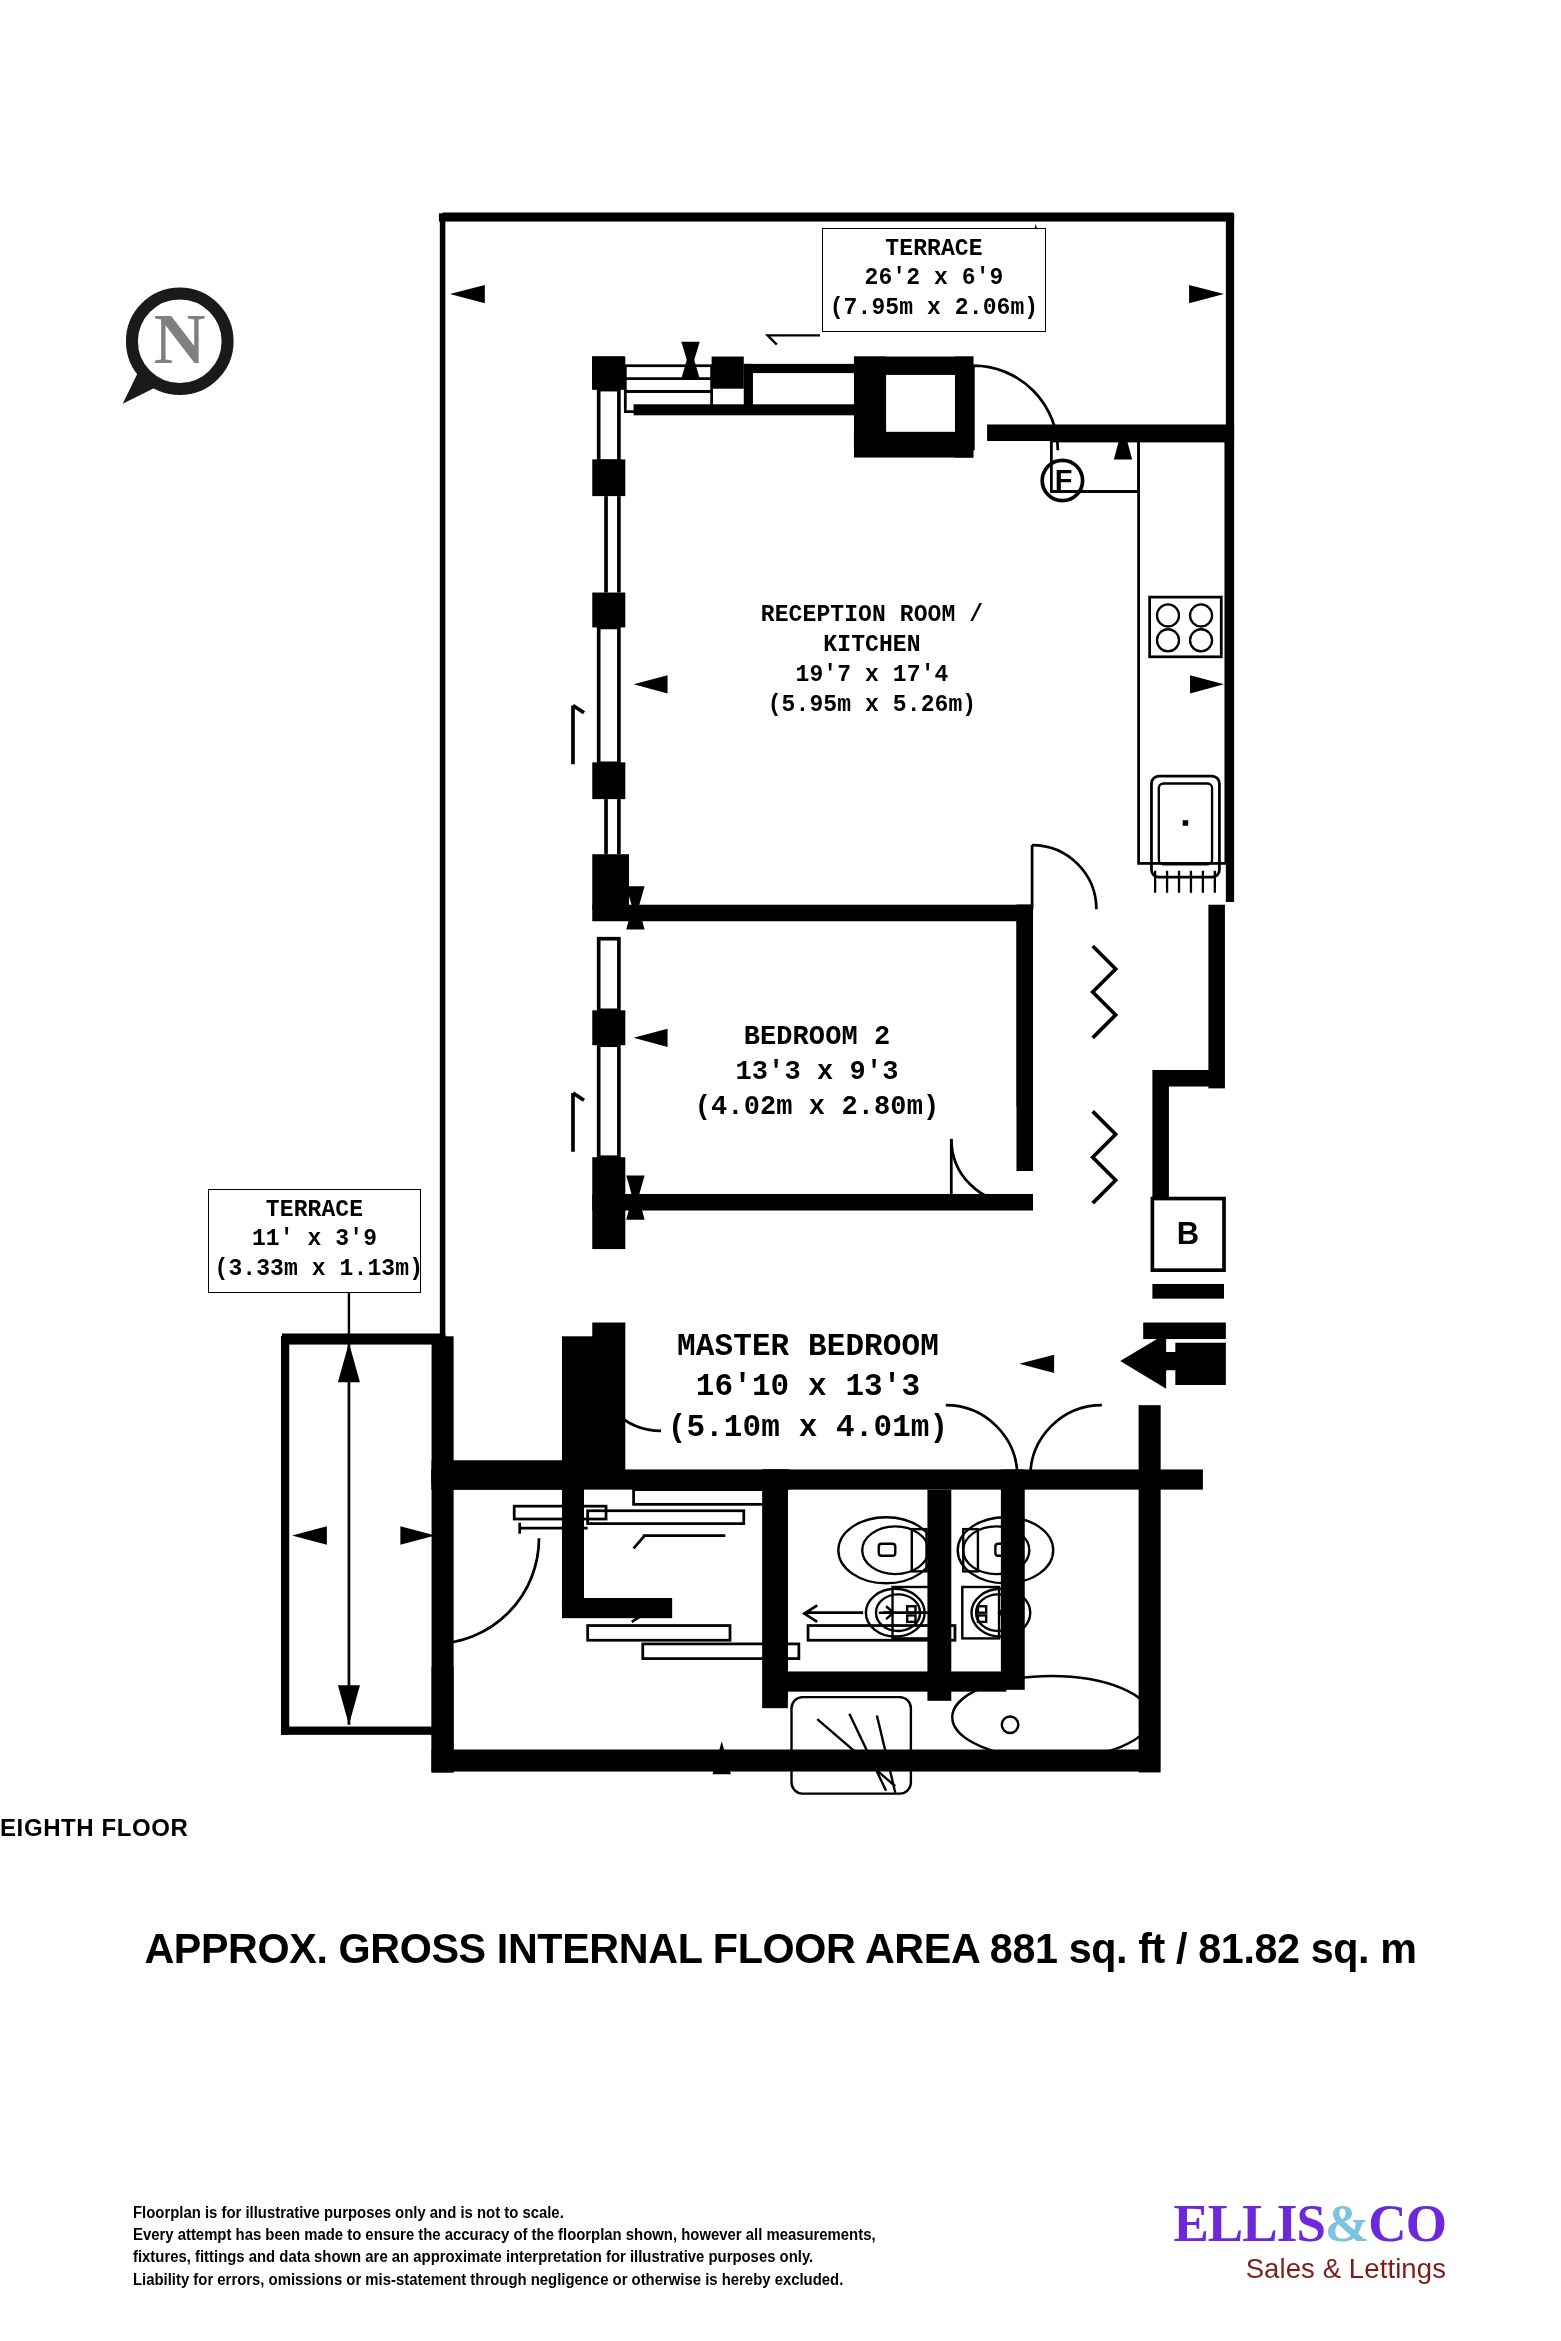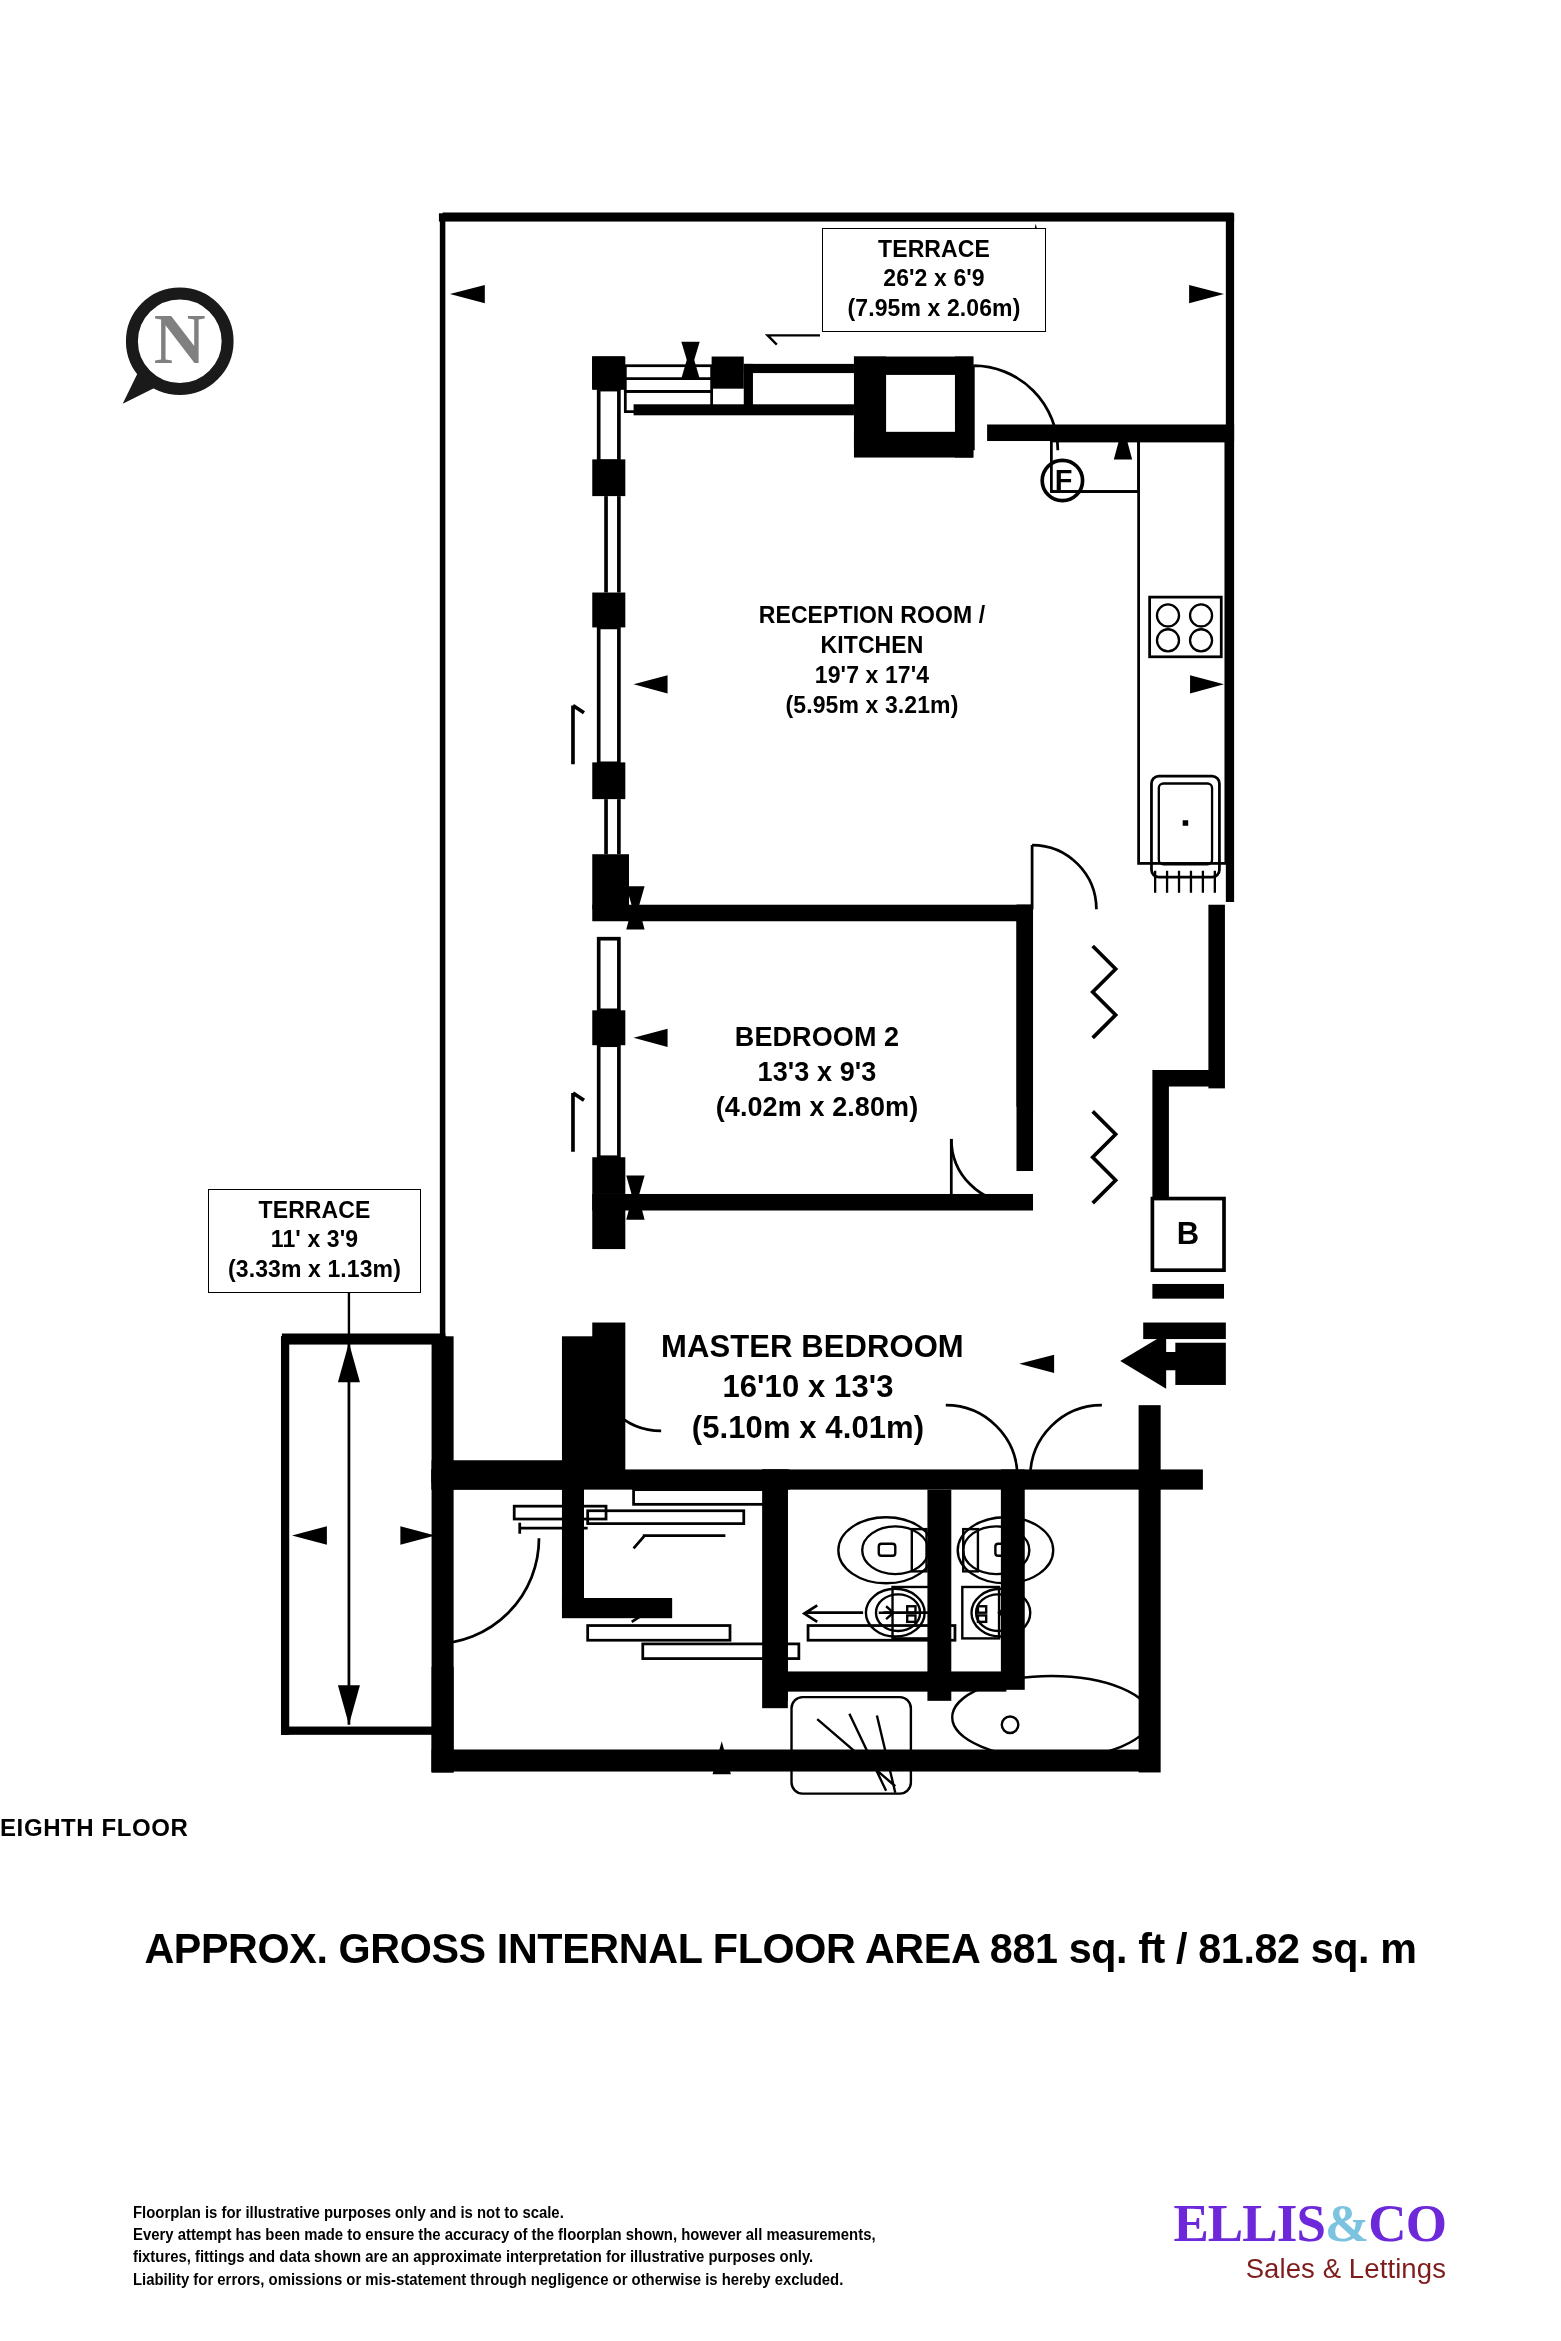--- a/index.html
+++ b/index.html
@@ -38,20 +38,21 @@
   .room-label {
     position: absolute;
     text-align: center;
     font-weight: bold;
     line-height: 1.30;
     letter-spacing: 0.1px;
     white-space: nowrap;
   }
   .room-label .l {
     display: block;
+    font-family: Liberation Mono, monospace;
   }
 
   .label-terrace-top {
     left: 822px;
     top: 228px;
     width: 211px;
     border: 1.4px solid #000;
     background: #fff;
     padding: 5.5px 5.5px 7.3px 5.5px;
     font-size: 23px;
@@ -459,21 +460,21 @@
   <div class="room-label label-terrace-top">
     <span class="l">TERRACE</span>
     <span class="l">26'2 x 6'9</span>
     <span class="l">(7.95m x 2.06m)</span>
   </div>
 
   <div class="room-label label-reception">
     <span class="l">RECEPTION ROOM /</span>
     <span class="l">KITCHEN</span>
     <span class="l">19'7 x 17'4</span>
-    <span class="l">(5.95m x 3.21m)</span>
+    <span class="l">(5.95m x 5.26m)</span>
   </div>
 
   <div class="room-label label-bedroom2">
     <span class="l">BEDROOM 2</span>
     <span class="l">13'3 x 9'3</span>
     <span class="l">(4.02m x 2.80m)</span>
   </div>
 
   <div class="room-label label-master">
     <span class="l">MASTER BEDROOM</span>

